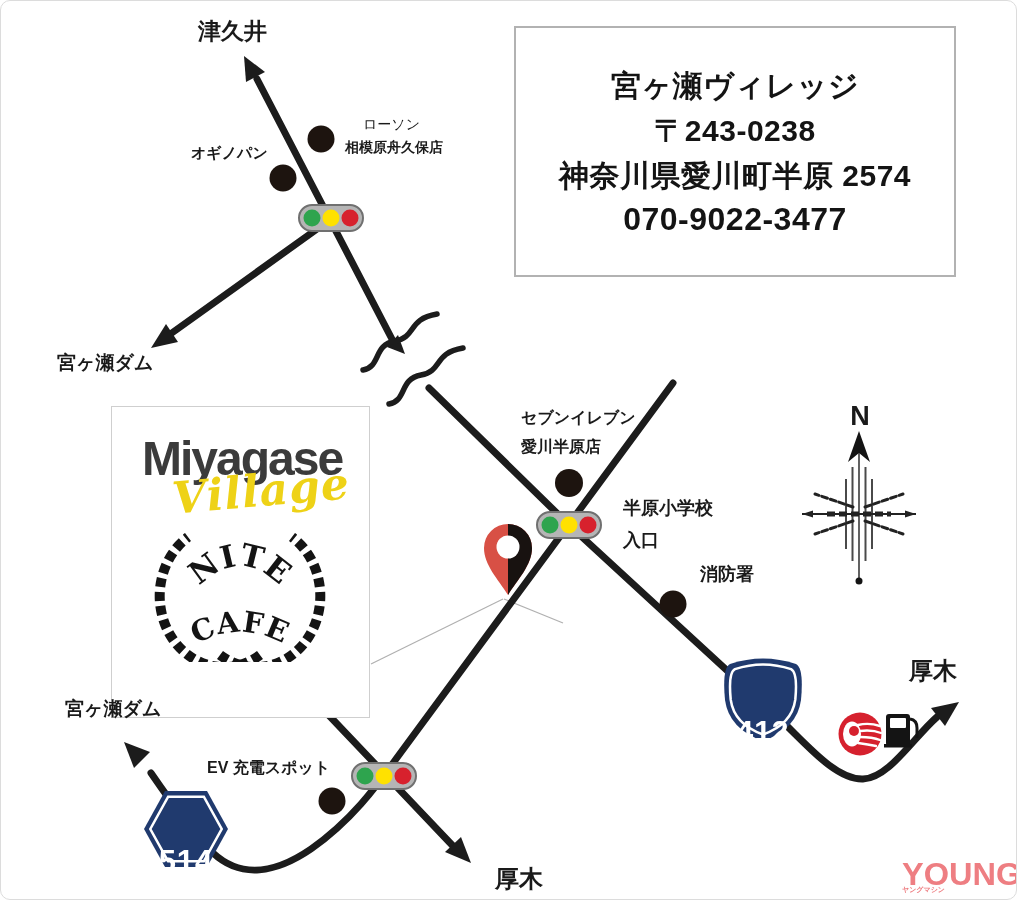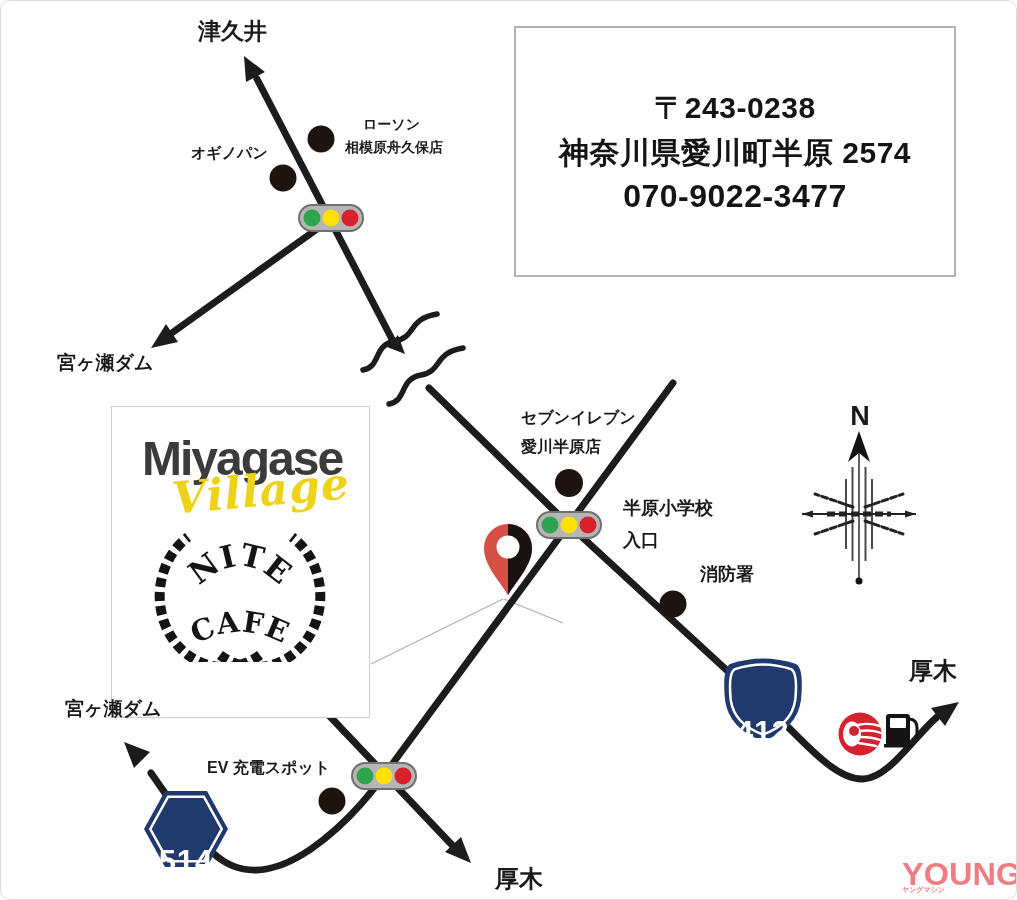--- a/index.html
+++ b/index.html
@@ -168,20 +168,21 @@
         <line x1="852" y1="506" x2="814" y2="493"></line>
         <line x1="852" y1="520" x2="814" y2="533"></line>
       </g>
       <g stroke="#222" stroke-width="5" stroke-dasharray="8 4">
         <line x1="826" y1="513" x2="890" y2="513"></line>
       </g>
     </g>
   </svg>
 
   <div class="info-box">
+    <div class="il il1">宮ヶ瀬ヴィレッジ</div>
     <div class="il il3">〒243-0238</div>
     <div class="il il4">神奈川県愛川町半原 2574</div>
     <div class="il il5">070-9022-3477</div>
   </div>
 
   <div class="logo-box">
     <div class="lg-title">Miyagase</div>
     <div class="lg-script">Village</div>
     <svg class="wreath" width="256" height="255" viewBox="0 0 256 255">
       <defs>
@@ -193,21 +194,21 @@
       <text font-family="DejaVu Serif, serif" font-size="31" font-weight="700" fill="#141414" text-anchor="middle" letter-spacing="1">
         <textPath href="#arcU" startOffset="50%">UNITED</textPath>
       </text>
       <text font-family="DejaVu Serif, serif" font-size="29" font-weight="700" fill="#141414" text-anchor="middle" letter-spacing="1">
         <textPath href="#arcC" startOffset="50%">CAFE</textPath>
       </text>
     </svg>
   </div>
 
   <div class="lbl" style="left:197px;top:17px;font-size:23px;font-weight:800;">津久井</div>
-  <div class="lbl" style="left:362px;top:115px;font-size:14px;font-weight:700;">ローソン</div>
+  <div class="lbl" style="left:362px;top:115px;font-size:14px;font-weight:400;">ローソン</div>
   <div class="lbl" style="left:344px;top:138px;font-size:14px;font-weight:600;">相模原舟久保店</div>
   <div class="lbl" style="left:190px;top:131px;font-size:15px;margin-top:12px;">オギノパン</div>
   <div class="lbl" style="left:56px;top:351px;font-size:19px;">宮ヶ瀬ダム</div>
   <div class="lbl" style="left:520px;top:408px;font-size:16px;">セブンイレブン</div>
   <div class="lbl" style="left:520px;top:437px;font-size:16px;">愛川半原店</div>
   <div class="lbl" style="left:622px;top:497px;font-size:18px;font-weight:800;">半原小学校</div>
   <div class="lbl" style="left:622px;top:529px;font-size:18px;font-weight:800;">入口</div>
   <div class="lbl" style="left:699px;top:563px;font-size:18px;font-weight:800;">消防署</div>
   <div class="lbl" style="left:908px;top:656px;font-size:24px;font-weight:800;">厚木</div>
   <div class="lbl" style="left:64px;top:697px;font-size:19px;">宮ヶ瀬ダム</div>

